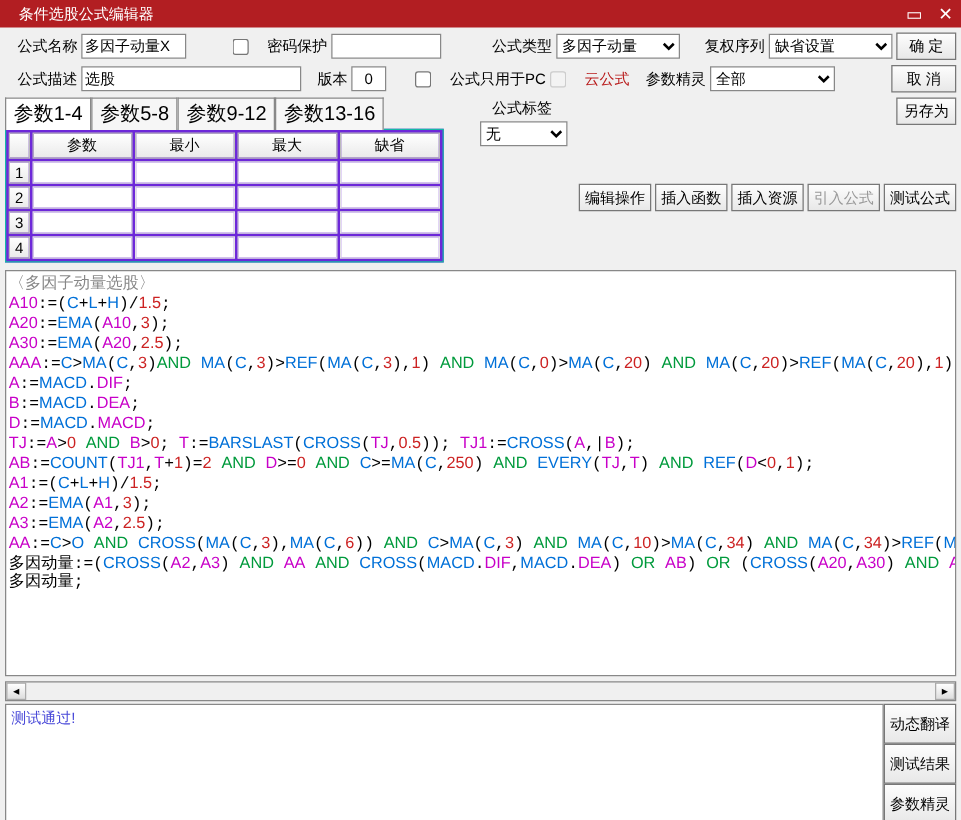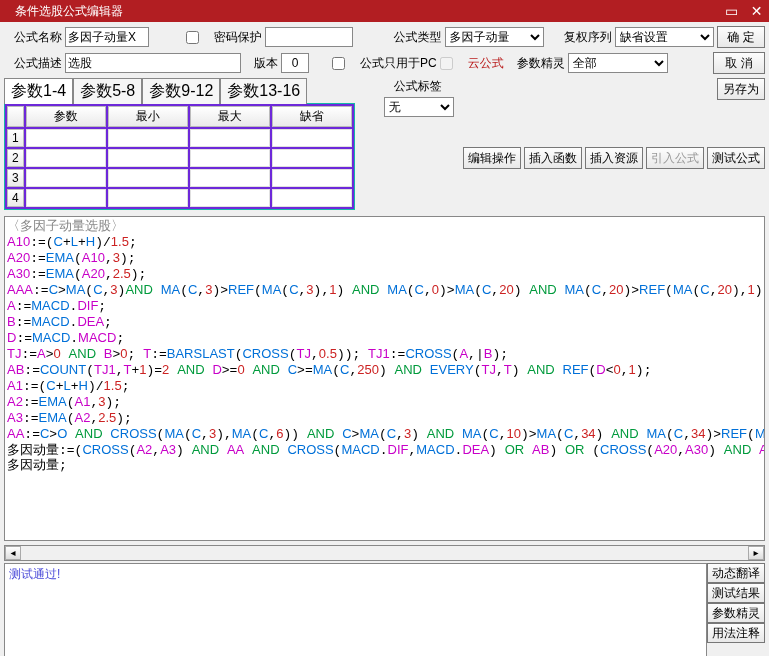--- a/index.html
+++ b/index.html
@@ -27,21 +27,21 @@
 .tagrow { flex:1; }
 .btnrow { display:flex; gap:3px; margin-top: 30px; justify-content:flex-end;}
 .editor { font-family: "Consolas","Courier New",monospace; font-size: 13px; line-height: 15px; background: #fff; border: 1px solid #888; margin: 4px; padding: 1px 2px; height: 325px; overflow: hidden; white-space: pre; position: relative;}
 .ed-title { color: #888; }
 .scroll { display:flex; border:1px solid #888; margin: 0 4px; height:16px; background:#f0f0f0;}
 .scroll .arrow{width:16px;text-align:center;border:1px solid #aaa;background:linear-gradient(#fff,#ddd);font-size:10px;}
 .scroll .track{flex:1;}
 .bottom { display:flex; margin:2px 4px 0 4px; }
 .status { flex:1; border:1px solid #888; background:#fff; color:#4848d8; padding:2px 4px; height:102px;}
 .sidebtns { display:flex; flex-direction:column; }
-.sidebtns .btn { width:58px; height:20px;}
+.sidebtns .btn { width:58px; height:32px;}
 
 .c-kw{color:#009a3c;} .c-id{color:#c800c8;} .c-num{color:#c22;} .c-fn{color:#0070d8;}
 </style>
 </head>
 <body>
 
 <div class="titlebar">
   <span class="title">条件选股公式编辑器</span>
   <span class="winbtn">▭</span>
   <span class="winbtn">✕</span>

